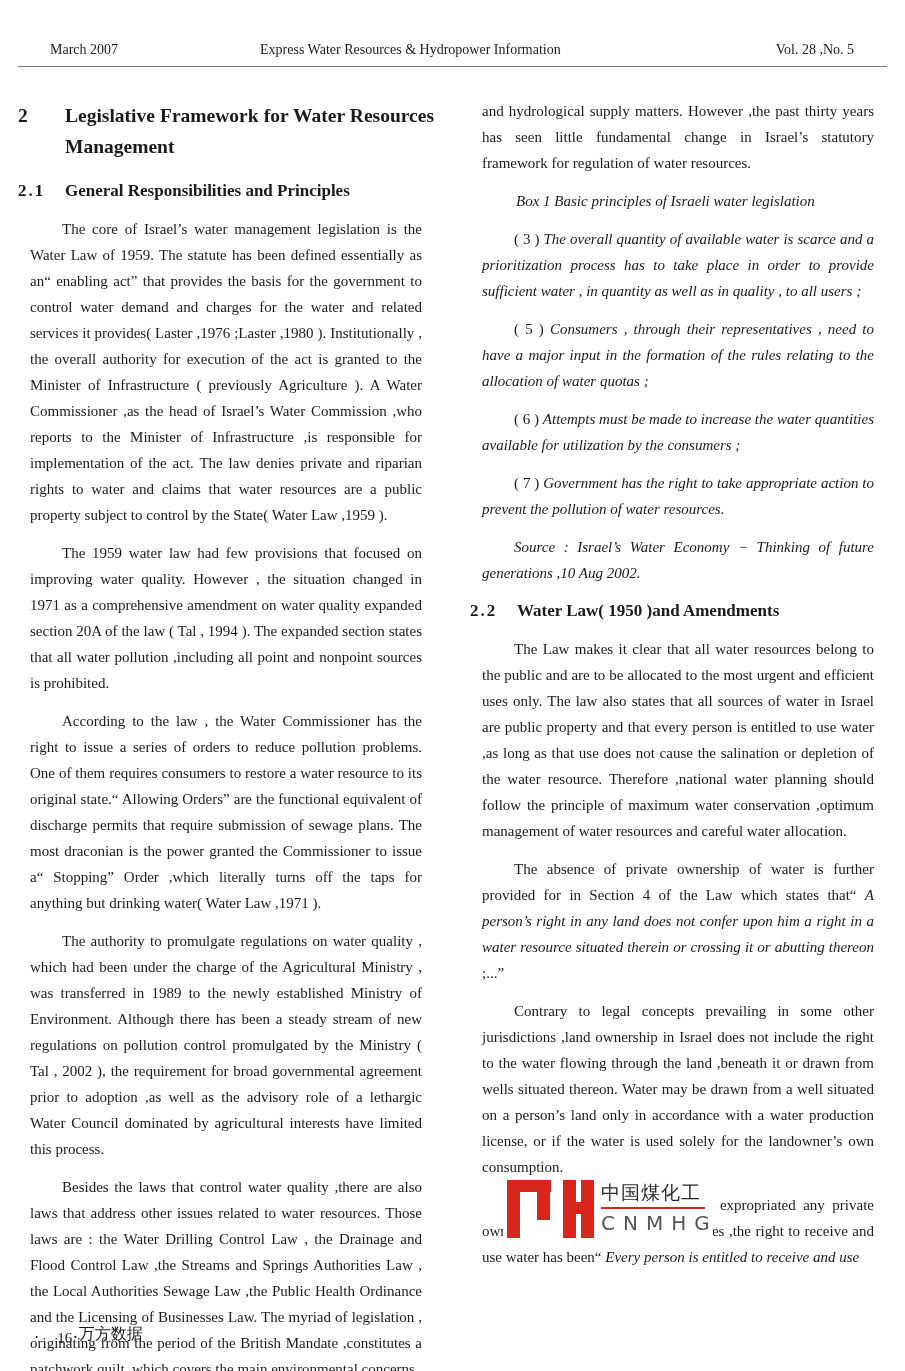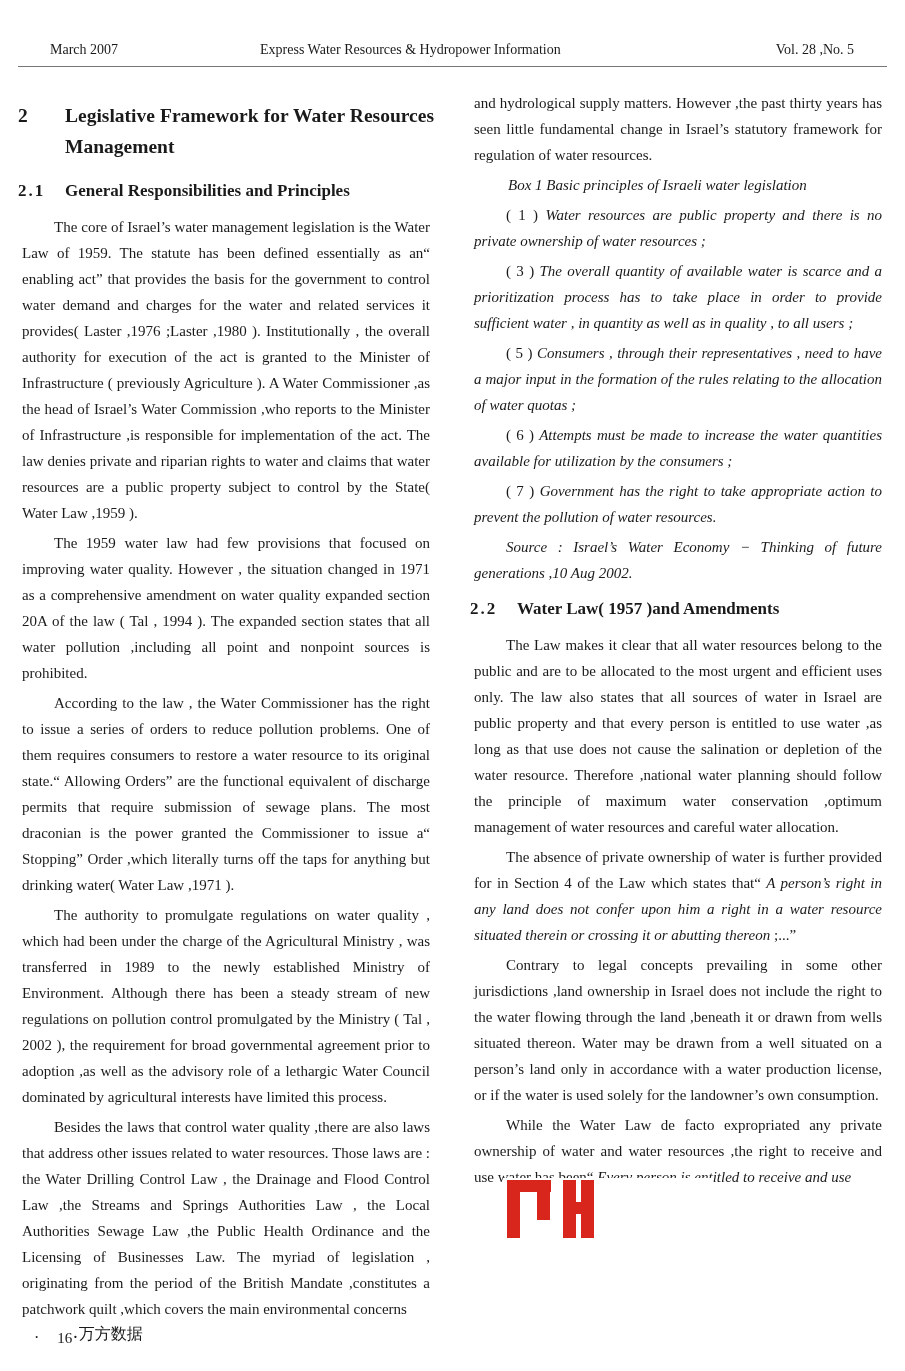--- a/index.html
+++ b/index.html
@@ -21,21 +21,21 @@
   .col-left { left: 18px; width: 416px; }
   .col-right { left: 470px; width: 416px; }
 
   .h1 { font-weight: bold; font-size: 19.5px; line-height: 31px; display: flex; margin-top: 14px; margin-bottom: 16px; }
   .h1 .num { width: 47px; flex: none; }
   .h1 .txt { flex: 1; text-align: justify; }
   .h2 { font-weight: bold; font-size: 17px; line-height: 26px; display: flex; margin: 16px 0 10px 0; }
   .h2 .num { width: 47px; flex: none; letter-spacing: 2px; }
   .h2.gap-top { margin-top: 10px; }
 
-  p { margin: 4px; text-indent: 32px; }
+  p { margin: 12px; text-indent: 32px; }
   p.noindent { text-indent: 0; }
   .box-title { font-style: italic; text-indent: 34px; }
   .box-item { }
   .box-item .it { font-style: italic; }
   .src { font-style: italic; }
   em { font-style: italic; }
 
   .footer {
     position: absolute; left: 34px; top: 1326px; font-size: 19px;
     display: flex; align-items: baseline; gap: 0;
@@ -78,49 +78,53 @@
   <p>According to the law , the Water Commissioner has the right to issue a series of orders to reduce pollution problems. One of them requires consumers to restore a water resource to its original state.“ Allowing Orders” are the functional equivalent of discharge permits that require submission of sewage plans. The most draconian is the power granted the Commissioner to issue a“ Stopping” Order ,which literally turns off the taps for anything but drinking water( Water Law ,1971 ).</p>
   <p>The authority to promulgate regulations on water quality , which had been under the charge of the Agricultural Ministry , was transferred in 1989 to the newly established Ministry of Environment. Although there has been a steady stream of new regulations on pollution control promulgated by the Ministry ( Tal , 2002 ), the requirement for broad governmental agreement prior to adoption ,as well as the advisory role of a lethargic Water Council dominated by agricultural interests have limited this process.</p>
   <p>Besides the laws that control water quality ,there are also laws that address other issues related to water resources. Those laws are : the Water Drilling Control Law , the Drainage and Flood Control Law ,the Streams and Springs Authorities Law , the Local Authorities Sewage Law ,the Public Health Ordinance and the Licensing of Businesses Law. The myriad of legislation , originating from the period of the British Mandate ,constitutes a patchwork quilt ,which covers the main environmental concerns</p>
 </div>
 
 <div class="col col-right">
   <p class="noindent">and hydrological supply matters. However ,the past thirty years has seen little fundamental change in Israel’s statutory framework for regulation of water resources.</p>
 
   <div>
     <p class="box-title">Box 1 Basic principles of Israeli water legislation</p>
-    <p class="box-item"><span>( 1 )</span> <span class="it">Water resources are public property and there is no private ownership of water resources ;</span></p>
     <p class="box-item"><span>( 3 )</span> <span class="it">The overall quantity of available water is scarce and a prioritization process has to take place in order to provide sufficient water , in quantity as well as in quality , to all users ;</span></p>
     <p class="box-item"><span>( 5 )</span> <span class="it">Consumers , through their representatives , need to have a major input in the formation of the rules relating to the allocation of water quotas ;</span></p>
     <p class="box-item"><span>( 6 )</span> <span class="it">Attempts must be made to increase the water quantities available for utilization by the consumers ;</span></p>
     <p class="box-item"><span>( 7 )</span> <span class="it">Government has the right to take appropriate action to prevent the pollution of water resources.</span></p>
     <p class="src">Source : Israel’s Water Economy − Thinking of future generations ,10 Aug 2002.</p>
   </div>
 
   <div class="h2 gap-top">
     <span class="num">2.2</span>
-    <span>Water Law( 1957 )and Amendments</span>
+    <span>Water Law( 1950 )and Amendments</span>
   </div>
   <p>The Law makes it clear that all water resources belong to the public and are to be allocated to the most urgent and efficient uses only. The law also states that all sources of water in Israel are public property and that every person is entitled to use water ,as long as that use does not cause the salination or depletion of the water resource. Therefore ,national water planning should follow the principle of maximum water conservation ,optimum management of water resources and careful water allocation.</p>
   <p><span>The absence of private ownership of water is further provided for in Section 4 of the Law which states that“ </span><em>A person’s right in any land does not confer upon him a right in a water resource situated therein or crossing it or abutting thereon</em><span> ;...”</span></p>
   <p>Contrary to legal concepts prevailing in some other jurisdictions ,land ownership in Israel does not include the right to the water flowing through the land ,beneath it or drawn from wells situated thereon. Water may be drawn from a well situated on a person’s land only in accordance with a water production license, or if the water is used solely for the landowner’s own consumption.</p>
   <p><span>While the Water Law de facto expropriated any private ownership of water and water resources ,the right to receive and use water has been“ </span><em>Every person is entitled to receive and use</em></p>
 </div>
 
 <div class="logo">
   <div class="mark">
     <svg width="92" height="60" viewBox="0 0 92 60">
       <rect x="4" y="2" width="13" height="58" fill="#d9261c"></rect>
       <rect x="4" y="2" width="44" height="12" fill="#d9261c"></rect>
       <rect x="34" y="2" width="13" height="40" fill="#d9261c"></rect>
       <rect x="60" y="2" width="13" height="58" fill="#d9261c"></rect>
       <rect x="60" y="24" width="30" height="12" fill="#d9261c"></rect>
       <rect x="78" y="2" width="13" height="58" fill="#d9261c"></rect>
     </svg>
   </div>
+  <div class="brand">
+    <div class="cn">中国煤化工</div>
+    <div class="rule"></div>
+    <div class="en">CNMHG</div>
+  </div>
 </div>
 
 <div class="footer">
   <span class="dot">·</span>
   <span class="pg">16</span>
   <span class="dot2">·</span>
   <span class="wf">万方数据</span>
 </div>
 
 </body></html>

